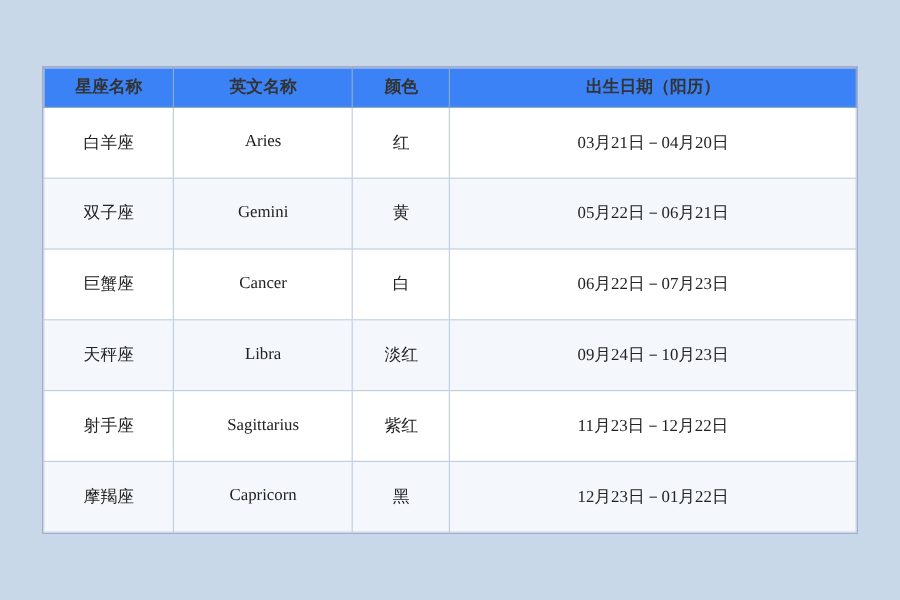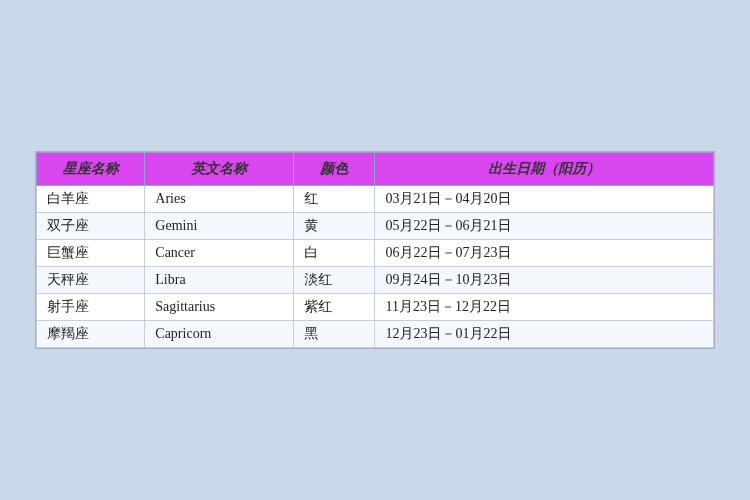--- a/index.html
+++ b/index.html
@@ -16,41 +16,40 @@
     .table-container {
       background: #fff;
       border: 1px solid #aac;
       width: 680px;
     }
     table {
       width: 100%;
       border-collapse: collapse;
     }
     thead tr {
-      background-color: #d946ef;
-      font-style: italic;
+      background-color: #3b82f6;
     }
     thead th {
       border: 1px solid #88aacc;
       padding: 7px 10px;
       text-align: center;
       font-weight: bold;
       color: #333;
       font-size: 14px;
     }
     tbody tr {
       background-color: #ffffff;
     }
     tbody tr:nth-child(even) {
       background-color: #f4f8fc;
     }
     tbody td {
       border: 1px solid #c0d0e0;
-      padding: 4px 10px;
-      text-align: left;
+      padding: 20px 10px;
+      text-align: center;
       color: #222;
       font-size: 14px;
     }
     .col-chinese { width: 16%; }
     .col-english { width: 22%; }
     .col-color   { width: 12%; }
     .col-date    { width: 50%; }
   </style>
 </head>
 <body>

